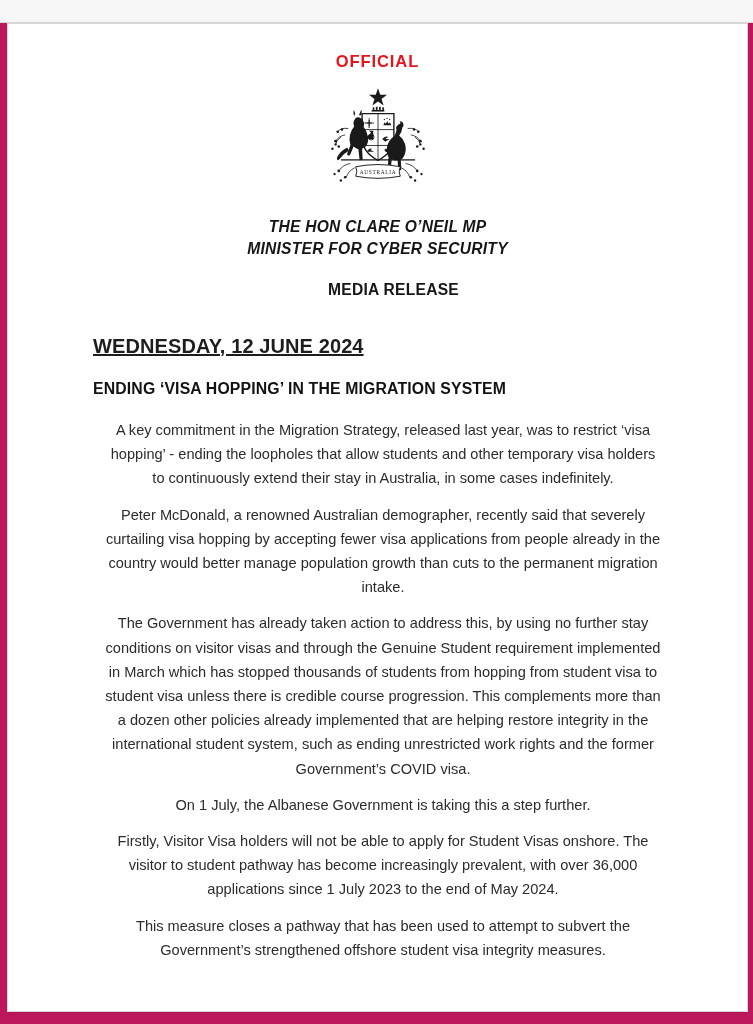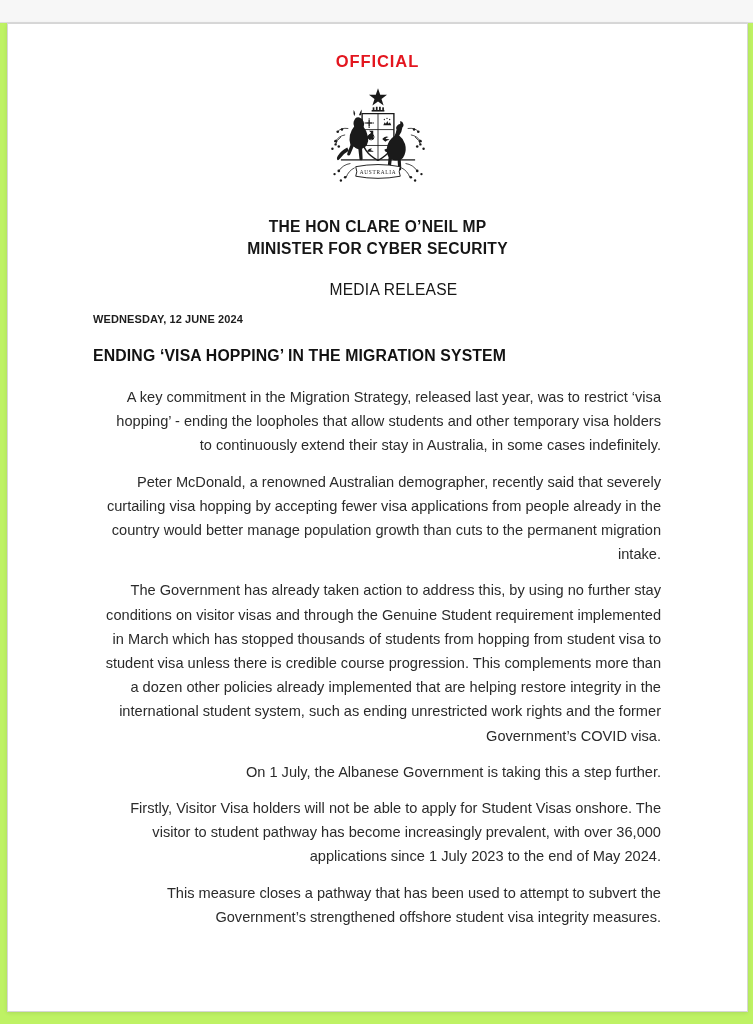--- a/index.html
+++ b/index.html
@@ -12,21 +12,21 @@
   }
   body {
     font-family: "Liberation Sans", sans-serif;
     -webkit-font-smoothing: antialiased;
   }
 
   .viewport {
     position: relative;
     width: 753px;
     height: 1024px;
-    background: #bef264;
+    background: #be185d;
   }
 
   
   .top-strip {
     position: absolute;
     left: 0; top: 0;
     width: 753px;
     height: 22px;
     background: #f7f7f7;
     border-bottom: 1px solid #dddddd;
@@ -72,70 +72,72 @@
     display: inline-block;
     height: 106px;
     width: auto;
   }
 
   
   .titleblock {
     text-align: center;
     margin-top: 26px;
     color: #161616;
+    font-style: italic;
   }
   .titleblock .tline {
     font-size: 15.6px;
     font-weight: bold;
     letter-spacing: 0.25px;
     line-height: 21.5px;
   }
   .media-release {
     text-align: center;
     margin-top: 22px;
     font-size: 15.6px;
-    font-weight: normal;
+    font-weight: bold;
     letter-spacing: 0.25px;
     color: #161616;
     padding-left: 32px;
   }
 
   
   .content {
     margin: 0 auto;
     padding-left: 85px;
     padding-right: 86px;
   }
 
   .dateline {
-    margin-top: 14px;
-    font-size: 11px;
+    margin-top: 36px;
+    font-size: 20px;
     font-weight: 600;
     letter-spacing: 0.1px;
     color: #1d1d1d;
+    text-decoration: underline;
   }
 
   .headline {
     margin-top: 22px;
     text-align: left;
     font-size: 15.8px;
     font-weight: bold;
     letter-spacing: 0.15px;
     color: #121212;
   }
 
   .body-text {
     margin-top: 20px;
   }
   .body-text p {
     margin: 0 0 12px 12px;
     font-size: 14.6px;
     line-height: 24.2px;
     color: #2b2b2b;
-    text-align: right;
+    text-align: center;
   }
   .body-text p:last-child { margin-bottom: 0; }
 </style>
 </head>
 <body>
 
 <div class="viewport">
 
   <div class="top-strip"></div>
 

